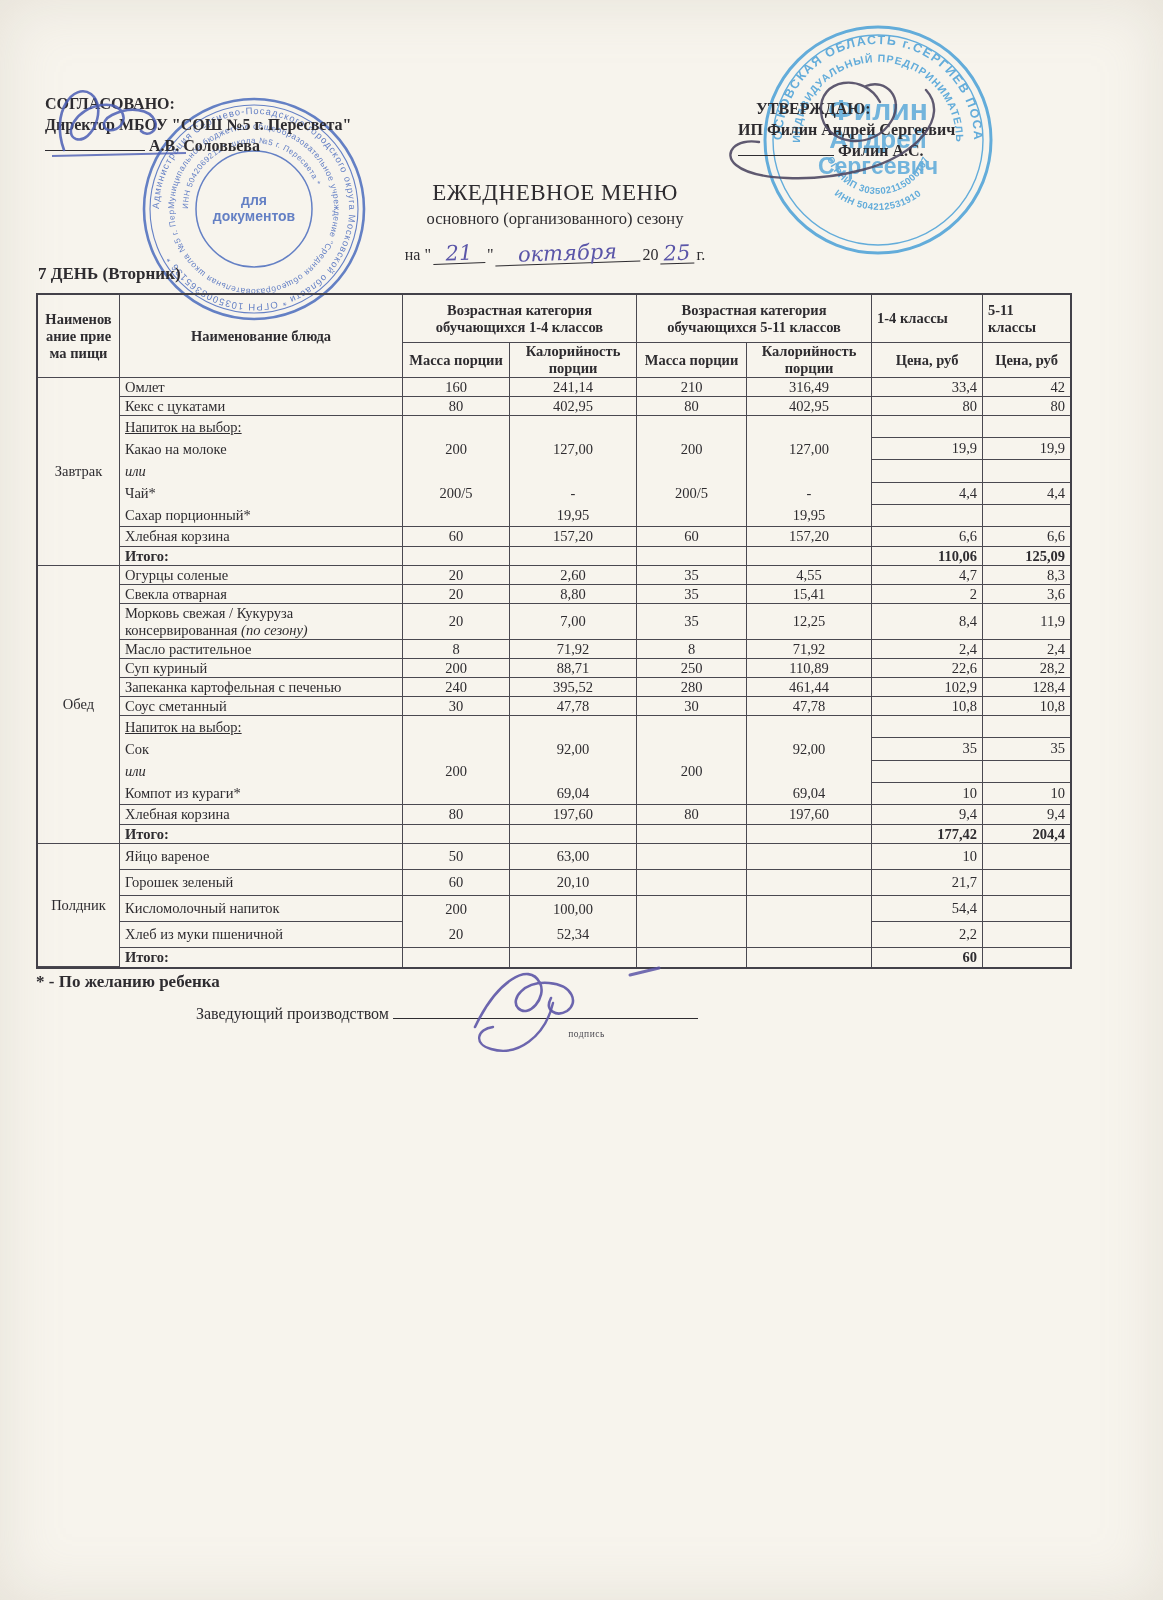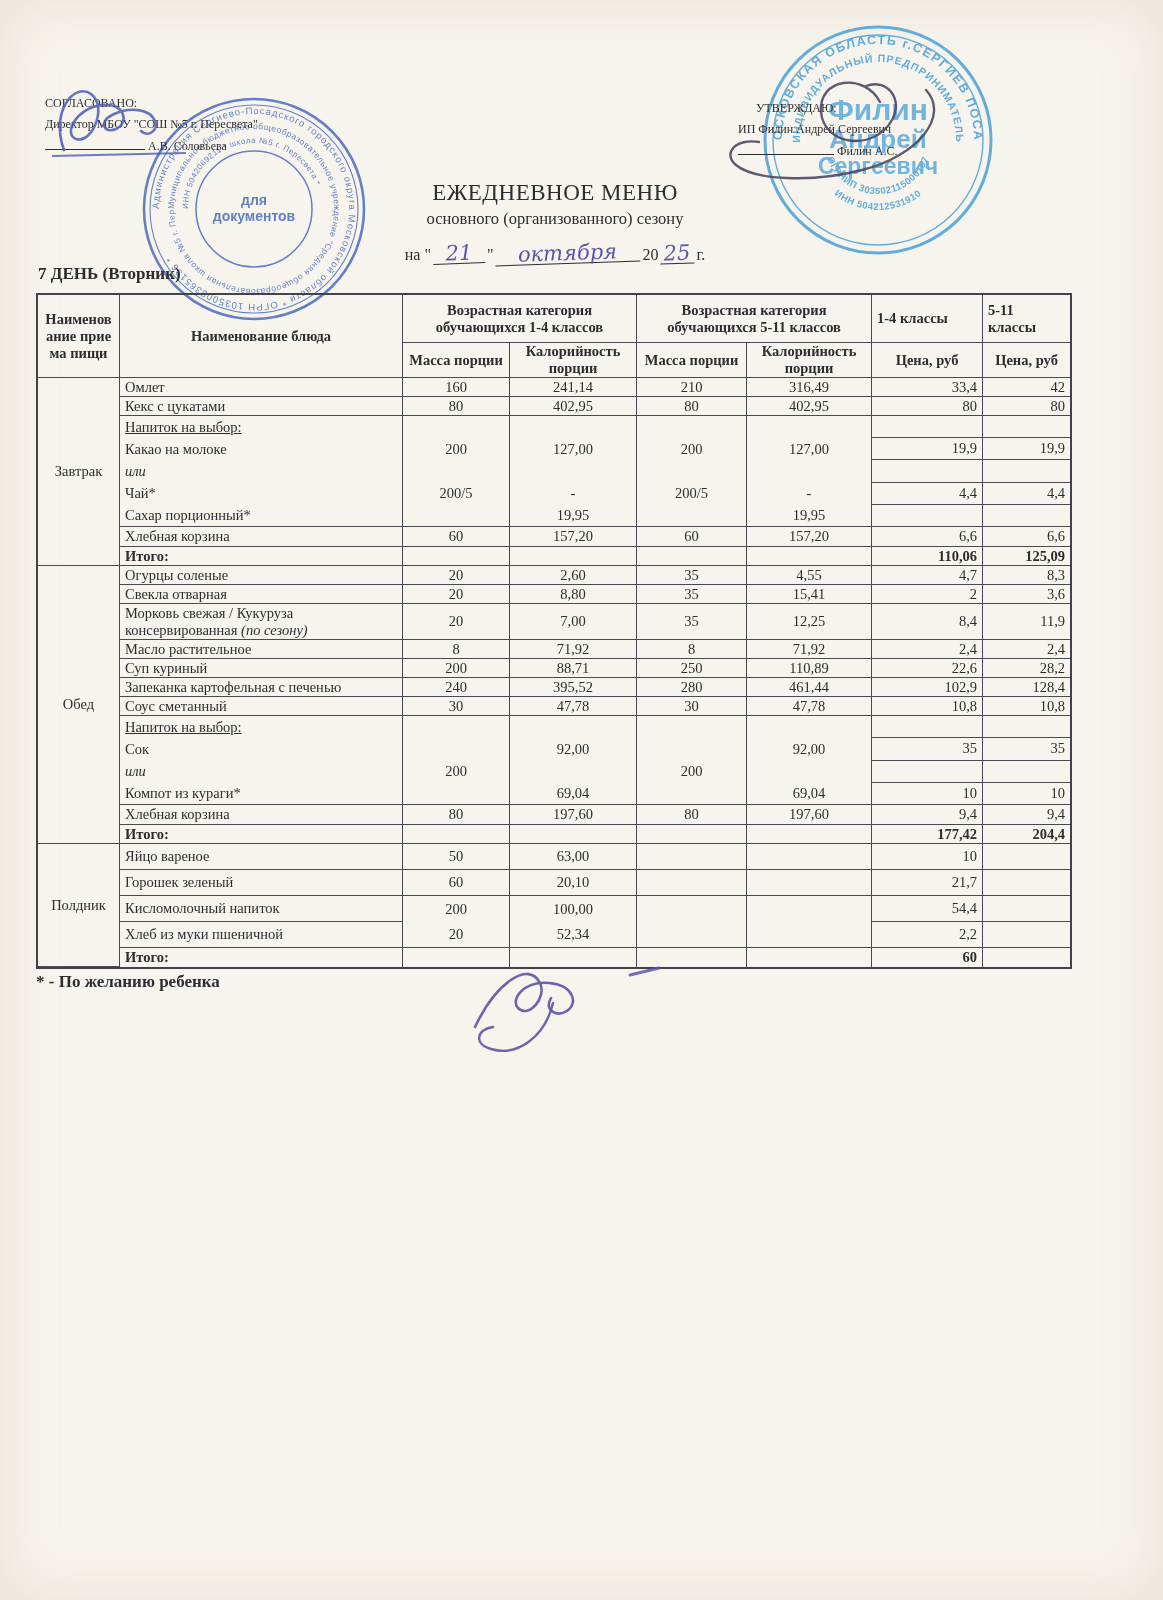--- a/index.html
+++ b/index.html
@@ -2,21 +2,21 @@
 <html><head>
 <meta charset="utf-8">
 <style>
   html,body{margin:0;padding:0;background:#9a9a9a;}
   .page{position:relative;width:1163px;height:1600px;background:#f7f4ed;
         font-family:"Liberation Serif", serif;color:#2e2c30;overflow:hidden;
         box-shadow:inset 0 0 60px rgba(180,170,150,.25);}
   .abs{position:absolute;}
 
   
-  .approve{font-size:12px;line-height:21px;}
+  .approve{font-size:16px;line-height:21px;font-weight:bold;}
   .sigline{display:inline-block;border-bottom:1.6px solid #2e2c30;height:14px;vertical-align:baseline;}
 
   
   .title-block{text-align:center;}
   .title-main{font-size:23px;font-weight:normal;letter-spacing:.5px;}
   .title-sub{font-size:16.5px;margin-top:3px;}
   .date-row{margin-top:14px;font-size:16px;display:flex;justify-content:center;align-items:flex-end;}
   .hand{font-style:italic;color:#5a55a8;font-family:"DejaVu Serif", serif;
         border-bottom:1.4px solid #2e2c30;text-align:center;font-size:21px;
         transform:rotate(-2deg);line-height:20px;}
@@ -439,20 +439,27 @@
       <td></td>
       <td></td>
       <td class="tp">60</td>
       <td class="p"></td>
     </tr>
     </tbody>
   </table>
 
   <div class="abs footnote" style="left:36px;top:972px;">* - По желанию ребенка</div>
 
+  <div class="abs footer-line" style="left:196px;top:1002px;">
+    <span>Заведующий производством</span>
+    <span class="uline"></span>
+    <div style="margin-left:238px;">
+      <span class="caption">подпись</span>
+    </div>
+  </div>
 
   <svg class="abs" style="left:425px;top:945px;" width="280" height="120" viewBox="0 0 280 120">
     <path d="M50,82 C72,36 104,16 115,38 C122,52 104,74 93,63 C85,54 99,36 124,38 C148,40 154,58 142,66 C132,72 119,66 126,53" fill="none" stroke="#5c55a6" stroke-width="2.6" opacity=".9" stroke-linecap="round"></path>
     <path d="M128,58 C120,92 92,112 66,104 C48,99 52,84 68,82" fill="none" stroke="#5c55a6" stroke-width="2.4" opacity=".9" stroke-linecap="round"></path>
     <path d="M205,30 L234,23" fill="none" stroke="#5c55a6" stroke-width="3" opacity=".85" stroke-linecap="round"></path>
   </svg>
 
 </div>
 
 </body></html>

